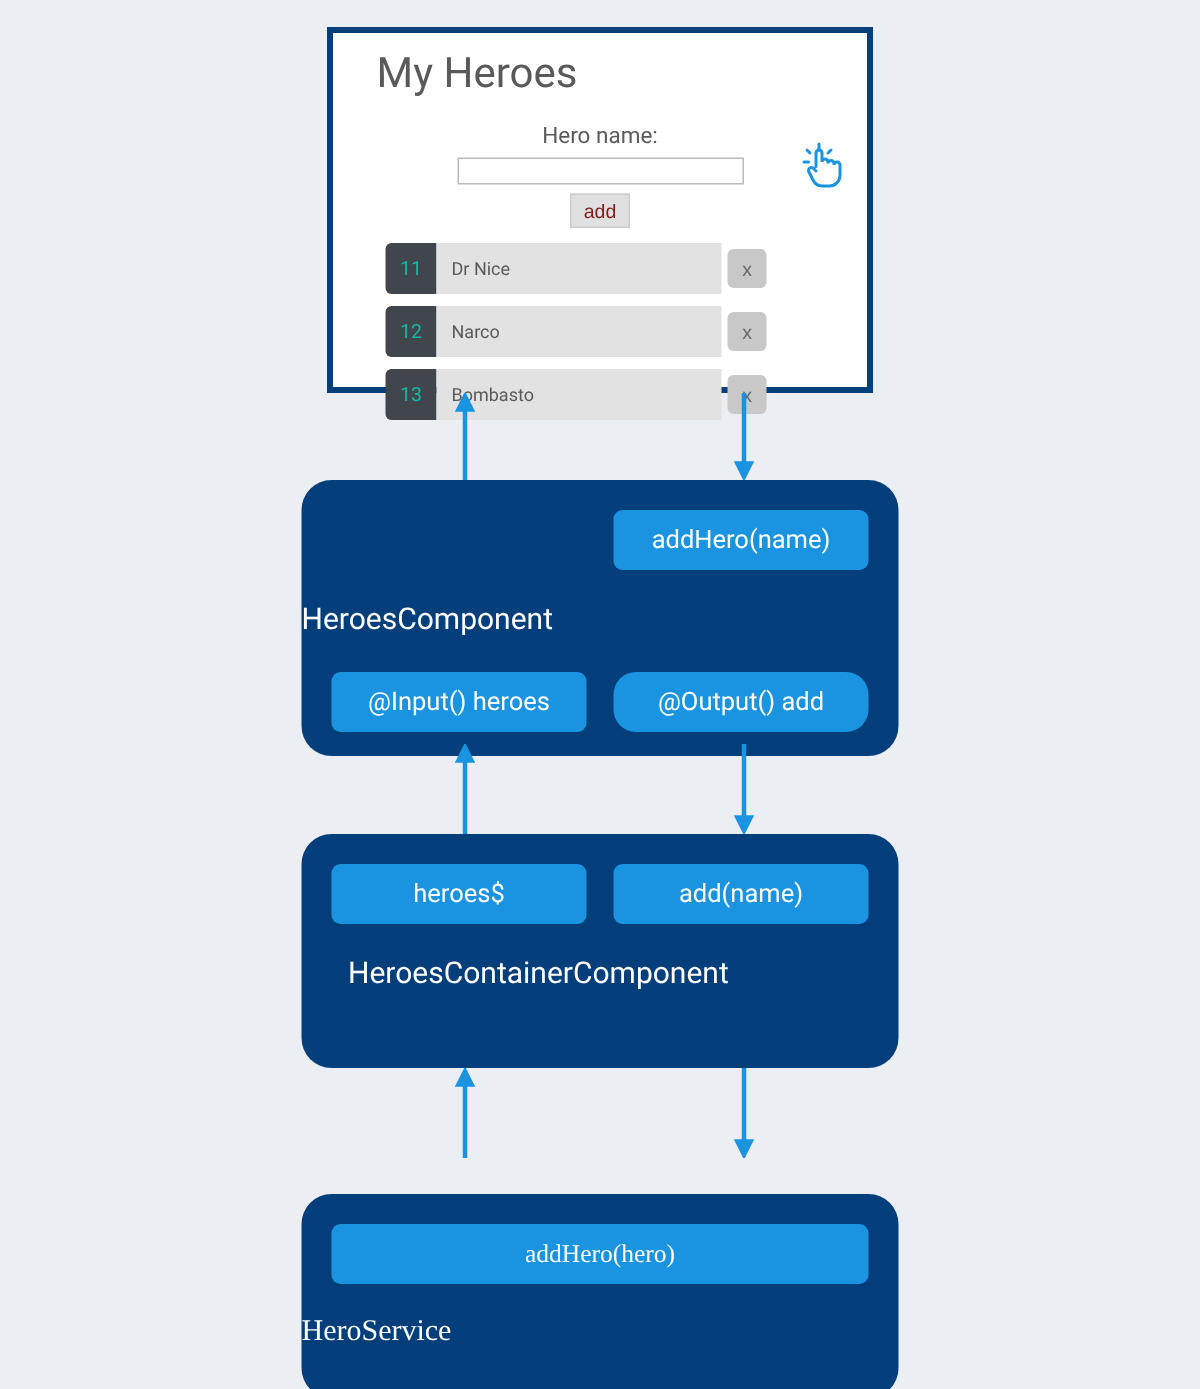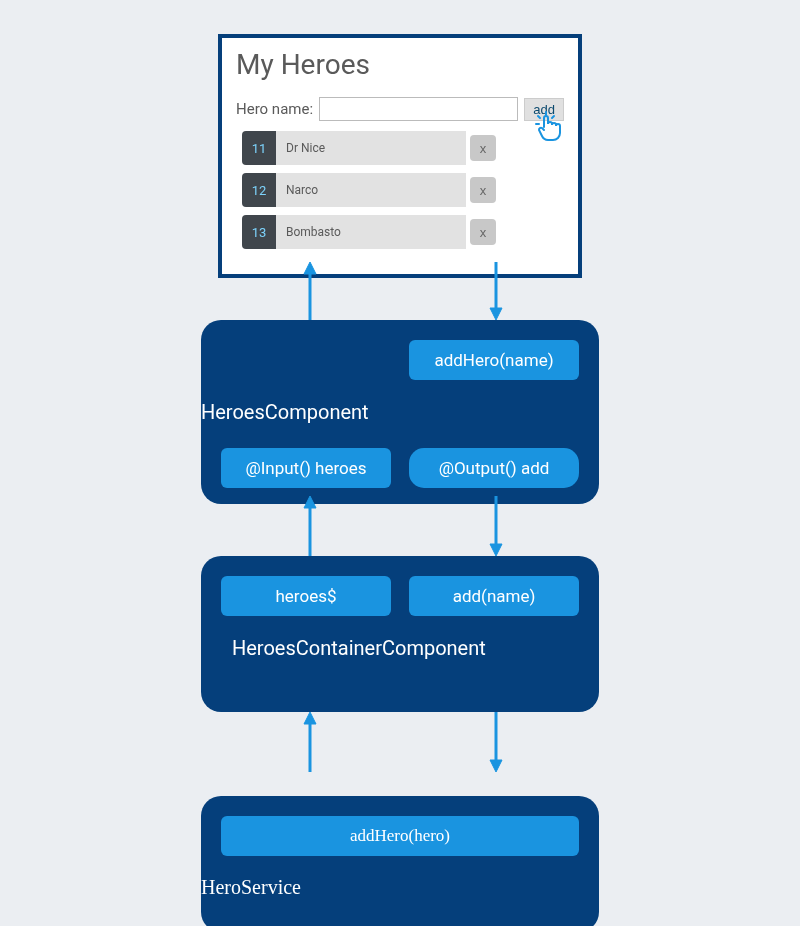--- a/index.html
+++ b/index.html
@@ -14,55 +14,56 @@
   .canvas {
     position: relative;
     width: 100%;
     height: 100%;
   }
 
   
   .ui-panel {
     position: absolute;
     left: 218px;
-    top: 34px;
+    top: 18px;
     width: 364px;
     height: 244px;
     background: #fff;
     border: 4px solid #053f7b;
-    padding: 10px 14px;
+    padding: 10px 29px;
   }
   .ui-title {
     font-size: 28px;
     color: #5a5a5a;
     font-weight: 400;
     margin-bottom: 16px;
   }
   .ui-form-row {
     display: flex;
     align-items: center;
     gap: 6px;
     margin-bottom: 10px;
+    flex-direction: column;
   }
   .ui-label {
     color: #5a5a5a;
     font-size: 15px;
   }
   .ui-input {
     flex: 1;
     height: 24px;
     border: 1px solid #bbb;
     background: #fff;
     padding: 0 4px;
     font-size: 14px;
   }
   .ui-add-btn {
     background: #e0e0e0;
     border: 1px solid #ccc;
-    color: #0c4a6e;
+    color: #7f1d1d;
     font-size: 13px;
     padding: 3px 8px;
     cursor: pointer;
   }
   .cursor-icon {
     position: absolute;
     right: 14px;
     top: 72px;
     color: #1a94e0;
   }
@@ -72,21 +73,21 @@
     gap: 8px;
     padding-left: 6px;
   }
   .hero-row {
     display: flex;
     align-items: stretch;
     height: 34px;
   }
   .hero-id {
     background: #40464c;
-    color: #7dd3fc;
+    color: #14b8a6;
     width: 34px;
     display: flex;
     align-items: center;
     justify-content: center;
     font-size: 13px;
     border-radius: 4px 0 0 4px;
   }
   .hero-name {
     background: #e2e2e2;
     color: #5a5a5a;

